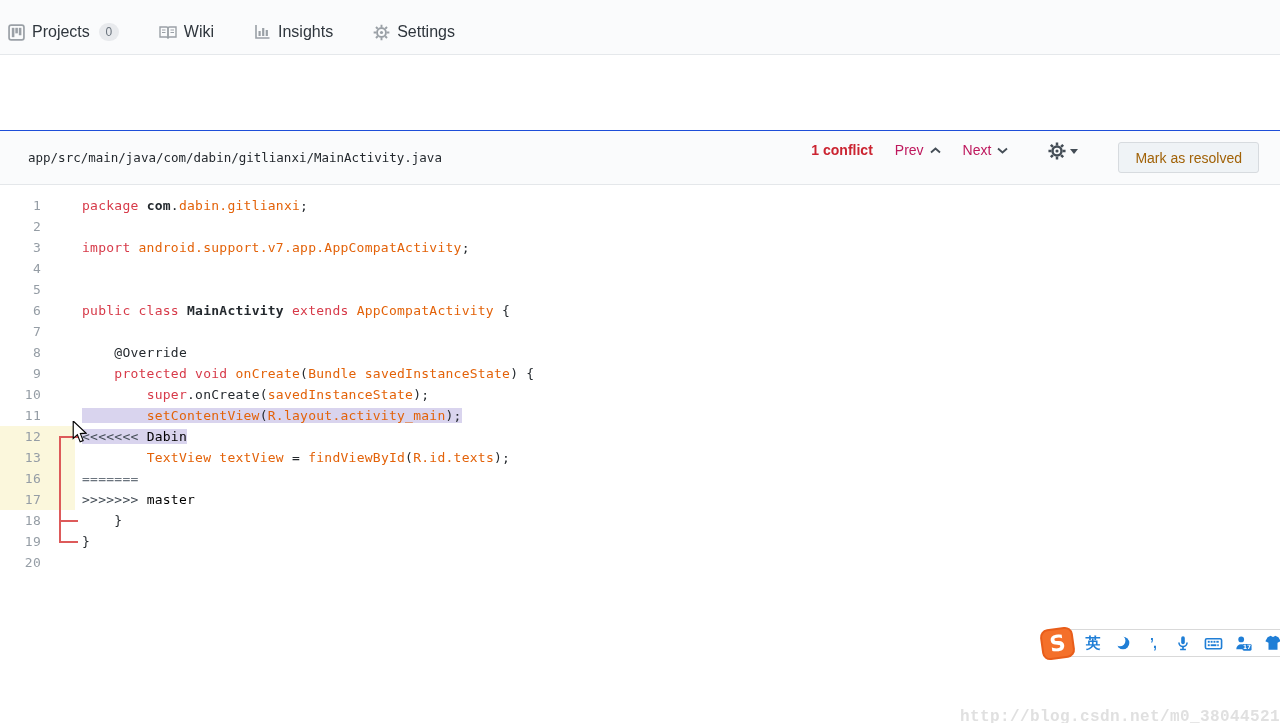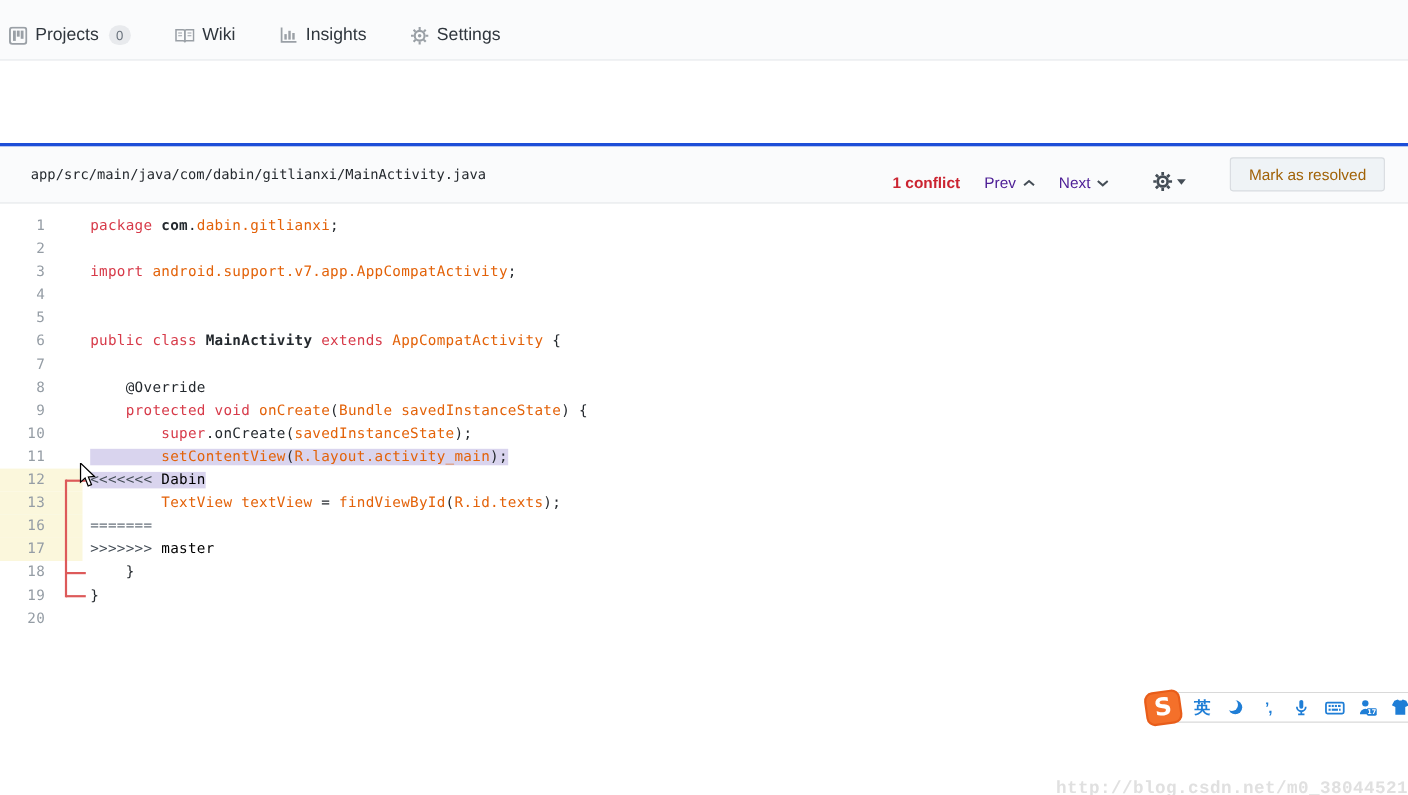--- a/index.html
+++ b/index.html
@@ -11,26 +11,26 @@
   .topnav { position:absolute; top:0; left:0; width:1280px; height:55px;
             background:#fafbfc; border-bottom:1px solid #e5e8eb;
             display:flex; align-items:center; padding:10px 0 0 8px; gap:40px; }
   .nav-item { display:flex; align-items:center; gap:7px; font-size:16px; color:#2f363d; cursor:pointer; }
   .nav-item svg { display:block; }
   .nav-badge { background:#e8eaed; color:#6a737d; font-size:12px; line-height:18px;
                min-width:20px; text-align:center; border-radius:10px; padding:0 6px; margin-left:2px; }
 
   
   .chead { position:absolute; top:130px; left:0; width:1280px; height:55px;
-           background:#fafbfc; border-top:3px solid #1d4ed8; border-bottom:1px solid #e4e7ea;
+           background:#fafbfc; border-top:1px solid #1d4ed8; border-bottom:1px solid #e4e7ea;
            display:flex; align-items:center; padding:0 21px 0 28px; }
   .filepath { font-family:"DejaVu Sans Mono", monospace; font-size:12.5px; color:#24292e; }
-  .chead-right { margin-left:auto; display:flex; align-items:flex-end; gap:22px; }
+  .chead-right { margin-left:auto; display:flex; align-items:flex-start; gap:22px; }
   .conflict-count { color:#cb2431; font-size:14px; font-weight:600; }
-  .navctl { display:flex; align-items:center; gap:6px; font-size:14px; color:#4c1d95; cursor:pointer; }
+  .navctl { display:flex; align-items:center; gap:6px; font-size:14px; color:#be185d; cursor:pointer; }
   .gearbtn { display:flex; align-items:center; gap:4px; margin-left:18px; cursor:pointer; }
   .caret { width:0; height:0; border-left:4px solid transparent; border-right:4px solid transparent;
            border-top:5px solid #444d56; }
   .resolve-btn { margin-left:18px; height:31px; padding:0 16px; font-size:14px; font-family:inherit;
                  color:#a16207; background:#eff3f6; border:1px solid #d7dbdf; border-radius:3px; }
 
   
   .editor { position:absolute; top:186px; left:0; width:1280px; bottom:0; background:#fff;
             font-family:"DejaVu Sans Mono", monospace; font-size:13px; letter-spacing:0.25px;
             padding-top:9px; }

